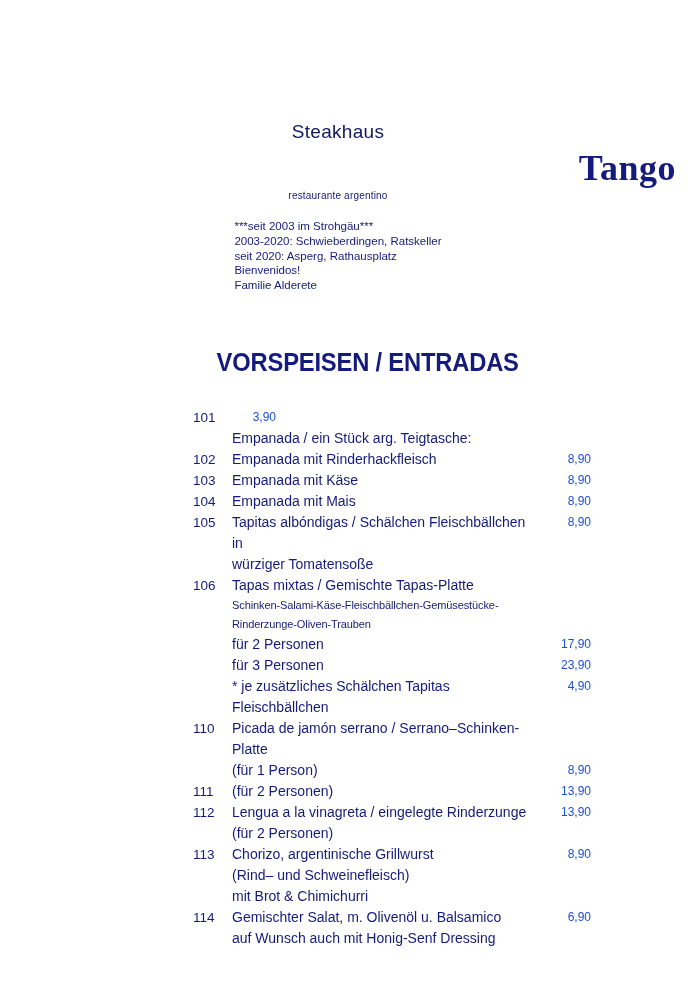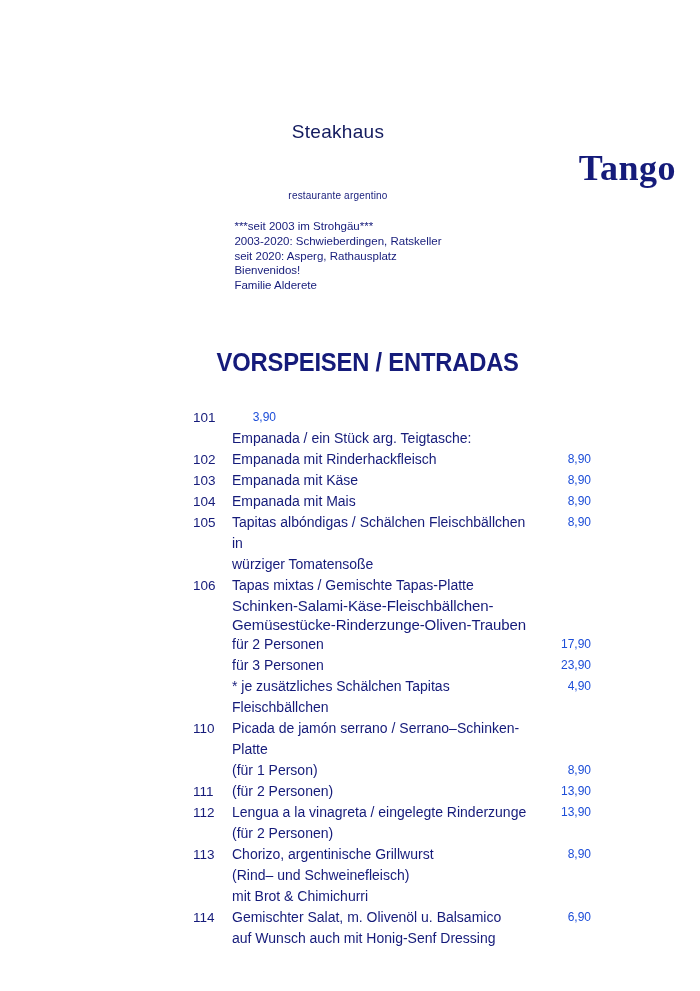--- a/index.html
+++ b/index.html
@@ -108,21 +108,21 @@
     color: #151b7a;
     padding-right: 8px;
   }
   .price {
     flex: 0 0 44px;
     text-align: right;
     font-size: 12px;
     color: #1d4ed8;
   }
   .desc.small {
-    font-size: 15px;
+    font-size: 11px;
     letter-spacing: -0.1px;
     line-height: 19px;
   }
   .row.tight {
     line-height: 20px;
   }
 </style>
 </head>
 <body>
 

